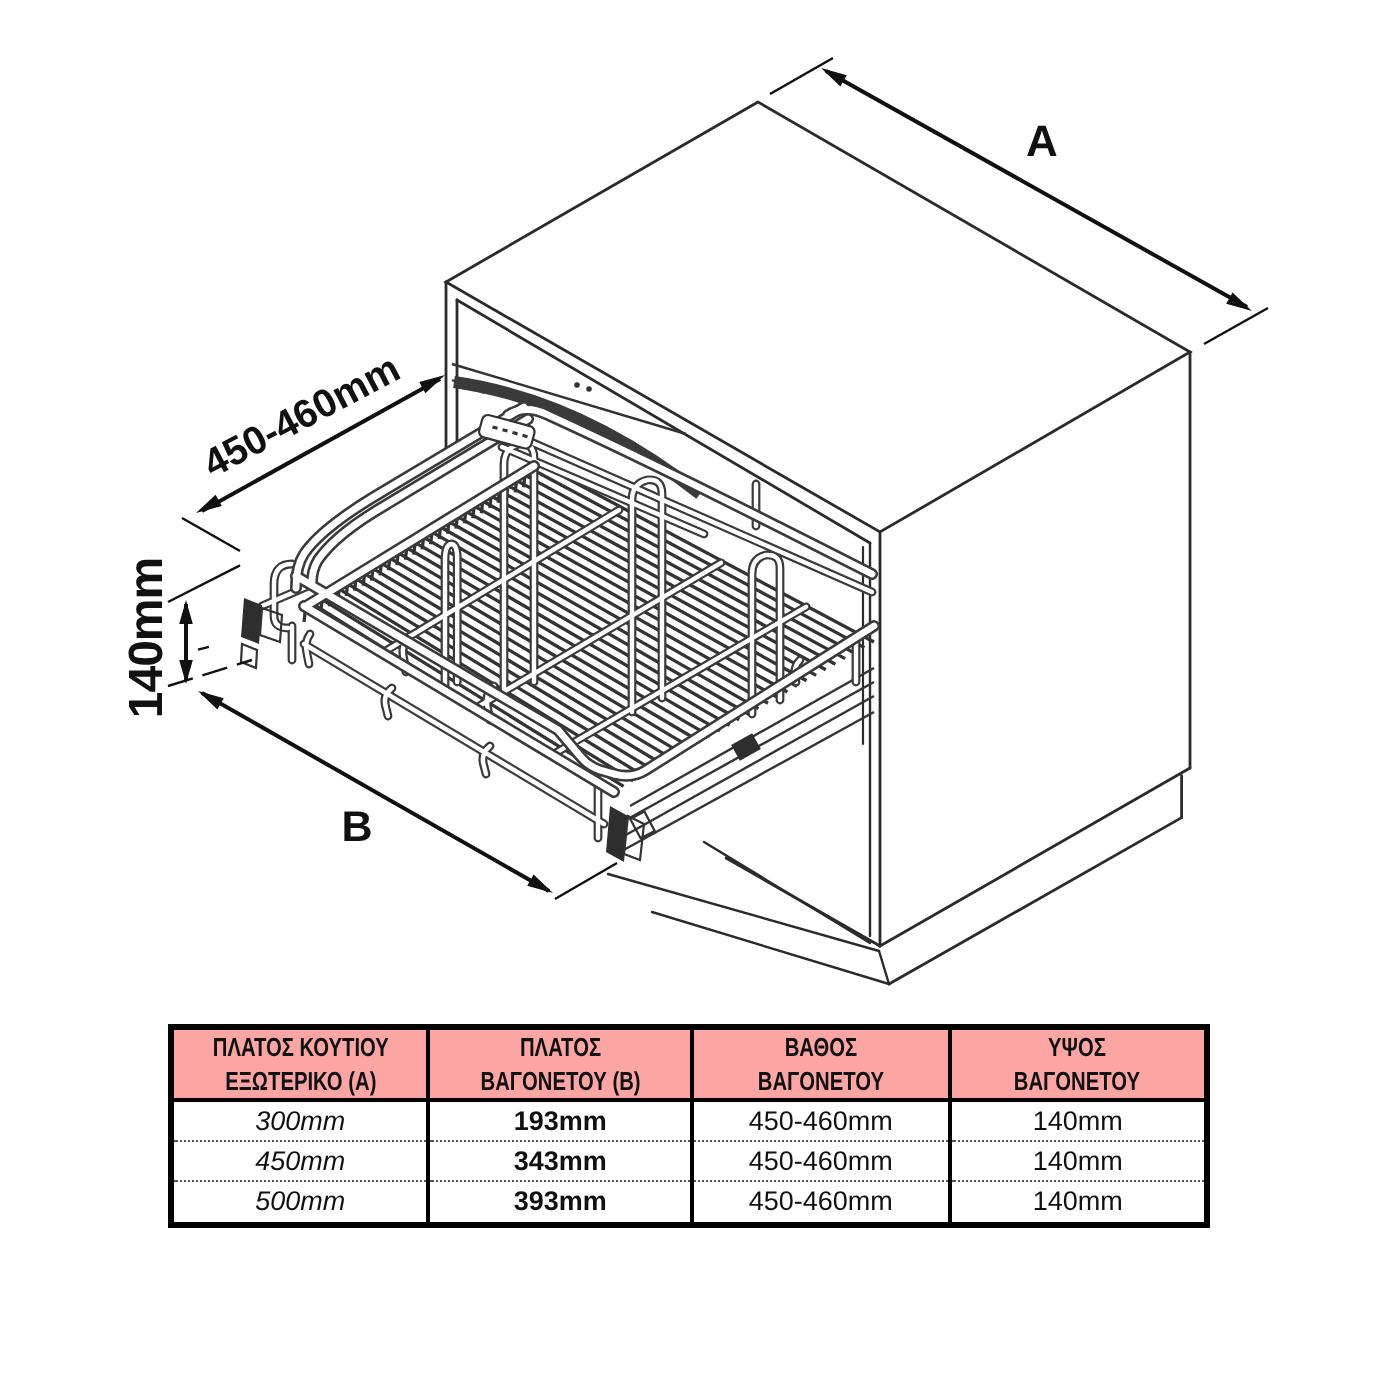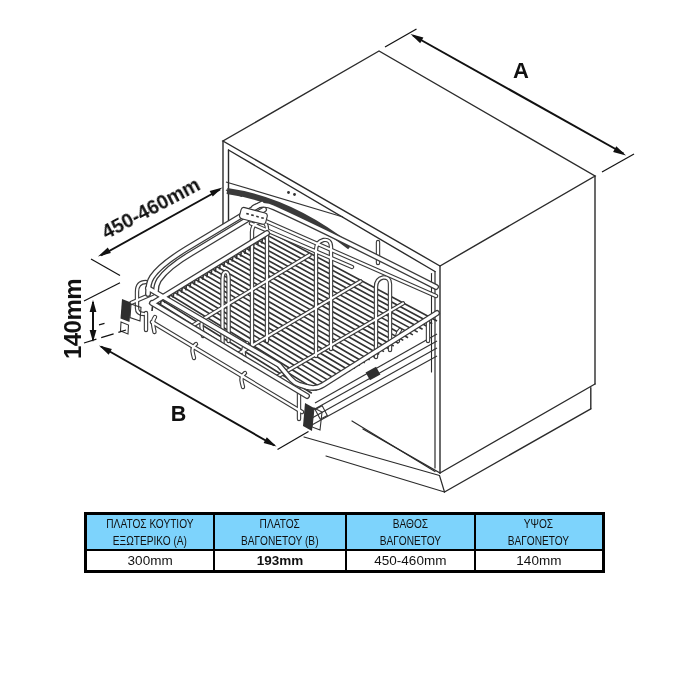--- a/index.html
+++ b/index.html
@@ -7,24 +7,24 @@
   font-family:"Liberation Sans", sans-serif;}
 #diag{position:absolute;left:0;top:0;}
 #tbl{position:absolute;left:84px;top:512px;width:521px;opacity:0.999;
   border-collapse:collapse;table-layout:fixed;font-family:"Liberation Sans", sans-serif;}
 #tbl td{padding:0;text-align:center;vertical-align:middle;overflow:hidden;border-left:2.5px solid #000;}
 #tbl td:first-child{border-left:none;}
 #tbl{border:3px solid #000;}
 #tbl .hrow td{height:31.5px;border-bottom:2.5px solid #000;}
 #tbl .d td{height:19.2px;border-top:1px dotted #555;}
 #tbl tr.d:first-of-type td{border-top:none;}
-#tbl .hd{background:#7dd3fc;font-weight:normal;font-size:13px;line-height:17px;color:#111;}
+#tbl .hd{background:#fca5a5;font-weight:bold;font-size:13px;line-height:17px;color:#111;}
 .sq{display:inline-block;transform:scaleX(0.78);transform-origin:50% 50%;white-space:nowrap;}
 #tbl .d{font-size:13.5px;color:#111;}
-.it{margin-top:28px;}
+.it{font-style:italic;margin-top:28px;}
 .bd{font-weight:bold;margin-left:15px;}
 </style>
 </head>
 <body>
 <div id="page">
 <svg id="diag" width="700" height="512" viewBox="0 0 700 512">
 <g stroke="#2b2b2b" stroke-width="1.4" fill="none" stroke-linecap="round">
 
 <path d="M379 51 L223 141 L440 266 L595 176 Z"></path>
 
@@ -174,15 +174,27 @@
 <td class="hd"><span class="sq">ΠΛΑΤΟΣ<br>ΒΑΓΟΝΕΤΟΥ (B)</span></td>
 <td class="hd"><span class="sq">ΒΑΘΟΣ<br>ΒΑΓΟΝΕΤΟΥ</span></td>
 <td class="hd"><span class="sq">ΥΨΟΣ<br>ΒΑΓΟΝΕΤΟΥ</span></td>
 </tr>
 <tr class="d">
           <td class="it">300mm</td>
           <td class="bd">193mm</td>
           <td>450-460mm</td>
           <td>140mm</td>
         </tr>
+<tr class="d">
+          <td class="it">450mm</td>
+          <td class="bd">343mm</td>
+          <td>450-460mm</td>
+          <td>140mm</td>
+        </tr>
+<tr class="d">
+          <td class="it">500mm</td>
+          <td class="bd">393mm</td>
+          <td>450-460mm</td>
+          <td>140mm</td>
+        </tr>
 </tbody>
     </table>
 </div>
 
 </body></html>

